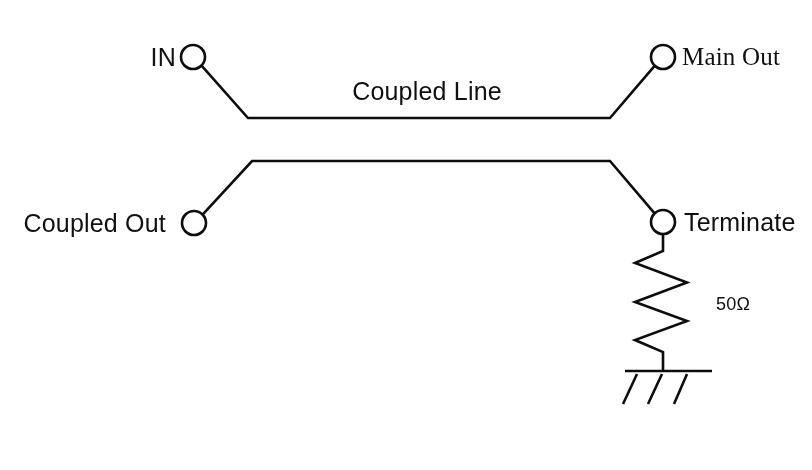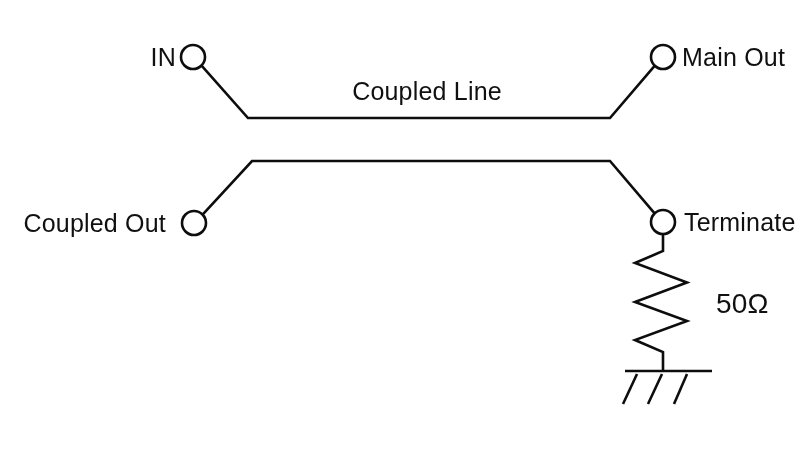--- a/index.html
+++ b/index.html
@@ -44,41 +44,42 @@
   }
   .label-in {
     left: 100px;
     top: 44px;
     width: 76px;
     text-align: right;
   }
   .label-main-out {
     left: 682px;
     top: 44px;
+    font-family: Liberation Serif, serif;
   }
   .label-coupled-line {
     left: 327px;
     top: 78px;
     width: 200px;
     text-align: center;
   }
   .label-coupled-out {
     left: 0px;
     top: 210px;
     width: 166px;
     text-align: right;
   }
   .label-terminate {
     left: 684px;
     top: 209px;
   }
   .label-resistor {
     left: 716px;
     top: 291px;
-    font-size: 28px;
+    font-size: 18px;
   }
   .note {
     position: absolute;
     left: 27px;
     top: 376px;
     font-size: 25px;
     line-height: 26px;
     white-space: nowrap;
   }
   .note-marker {

